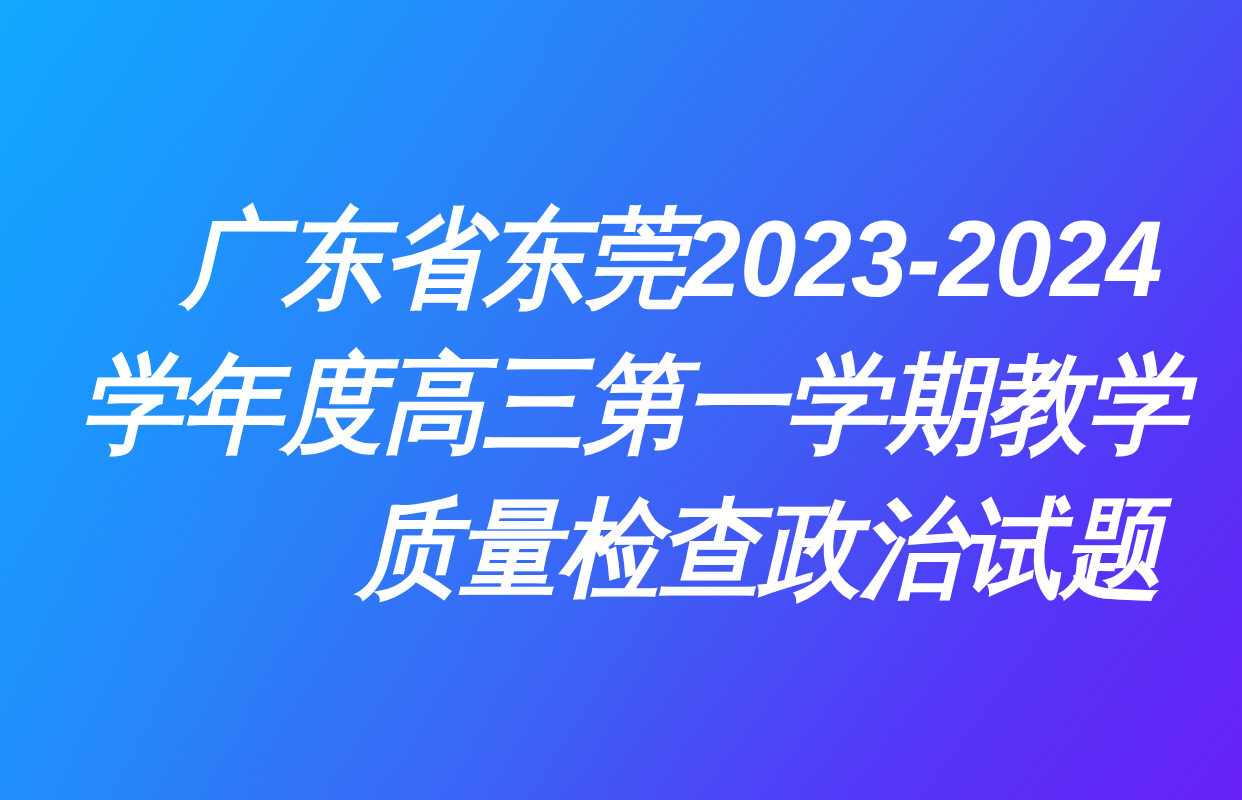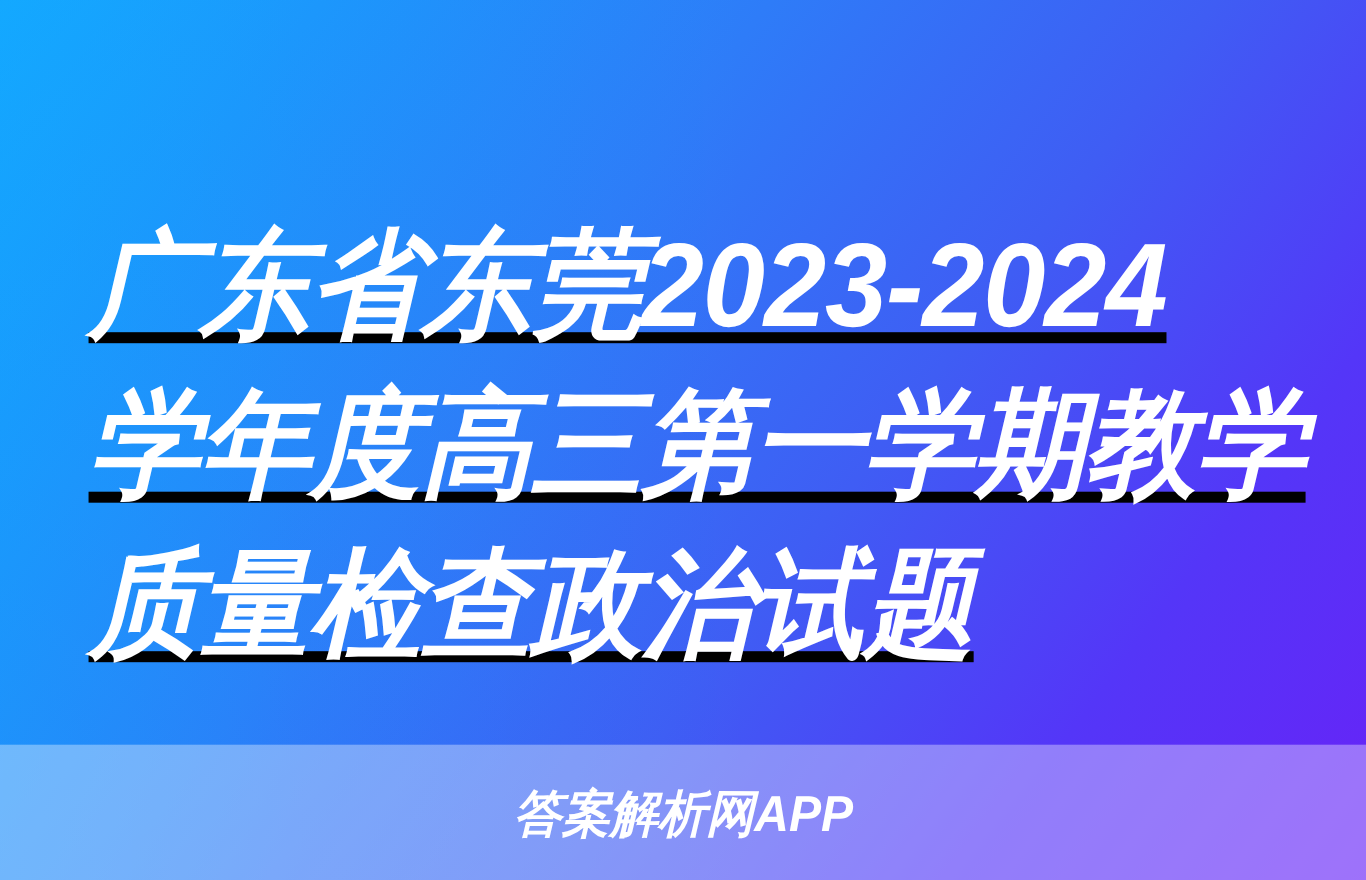--- a/index.html
+++ b/index.html
@@ -40,24 +40,23 @@
     pointer-events: none;
   }
 
   
   .title-block {
     position: absolute;
     left: 0;
     right: 0;
     top: 186px;
     z-index: 2;
-    text-align: left;
+    text-align: right;
     padding: 0 46px;
     box-sizing: border-box;
-    text-decoration: underline;
   }
 
   .title-line {
     display: block;
     color: #ffffff;
     font-weight: 700;
     font-size: 108px;
     line-height: 145px;
     letter-spacing: -1px;
     white-space: nowrap;
@@ -98,17 +97,14 @@
 <body>
 
 <div class="card">
 
   <div class="title-block">
     <span class="title-line">广东省东莞2023-2024</span>
     <span class="title-line">学年度高三第一学期教学</span>
     <span class="title-line">质量检查政治试题</span>
   </div>
 
-  <div class="watermark-band">
-    <span class="watermark-text">答案解析网APP</span>
-  </div>
 
 </div>
 
 </body></html>

